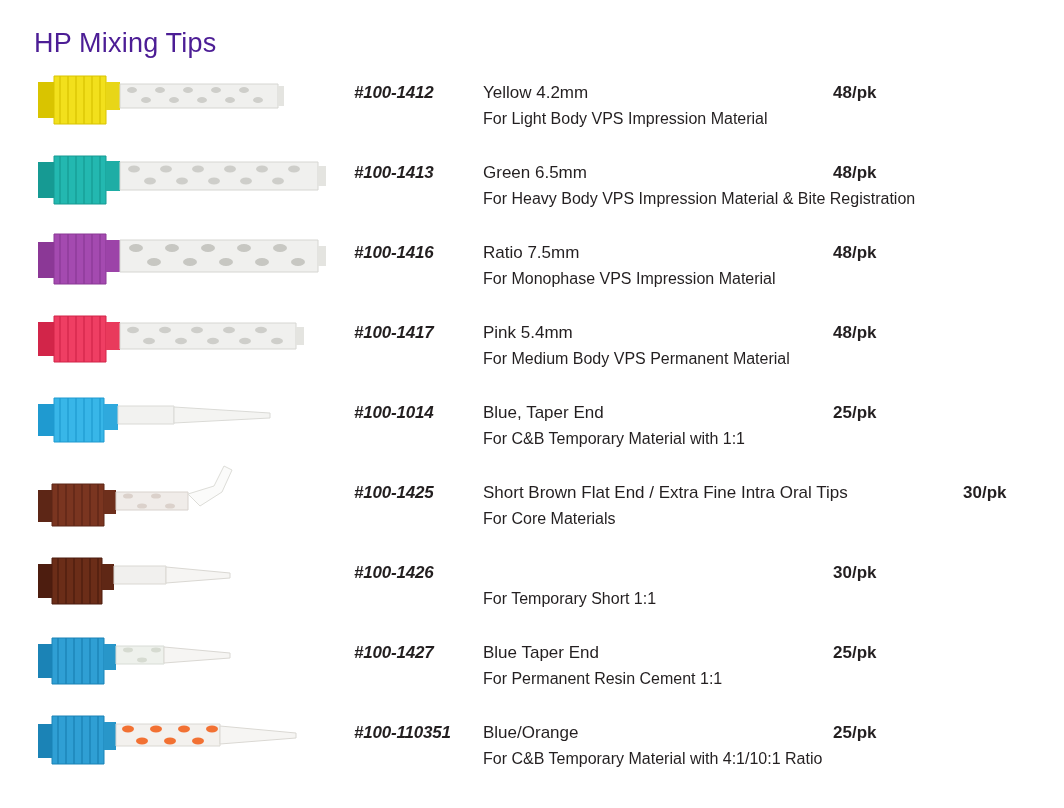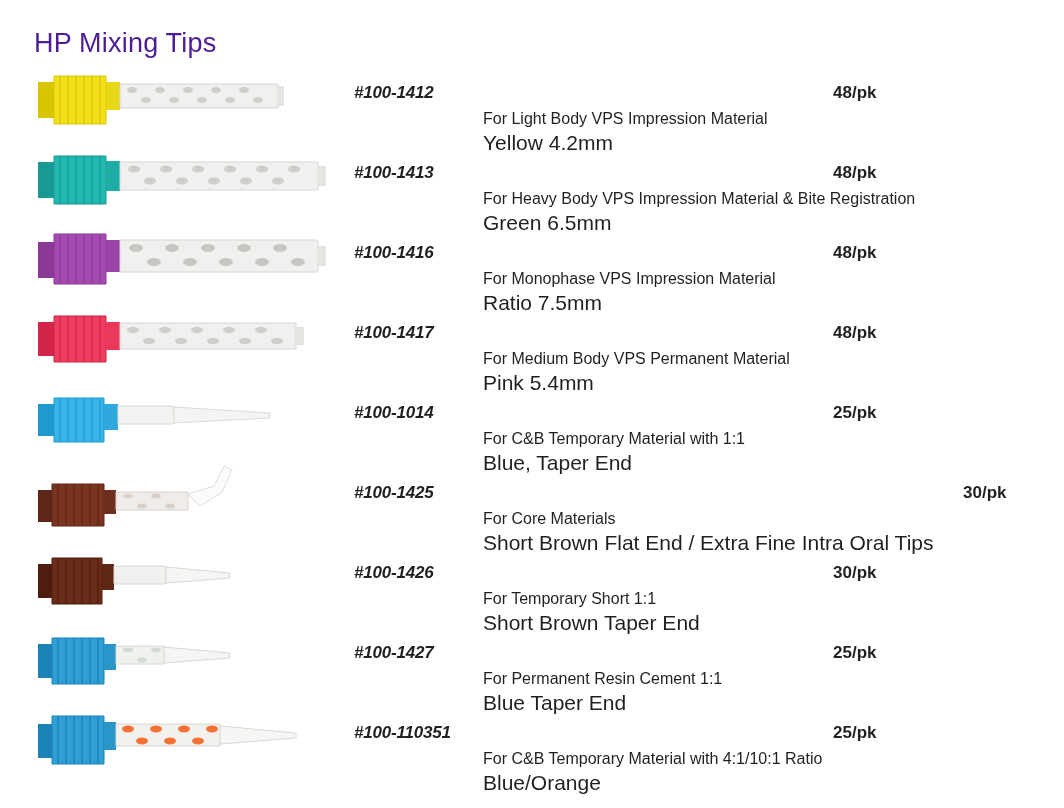--- a/index.html
+++ b/index.html
@@ -53,24 +53,23 @@
     left: 354px;
     font-size: 17px;
     font-weight: bold;
     letter-spacing: -0.2px;
     white-space: nowrap;
     font-style: italic;
   }
   .desc {
     position: absolute;
     left: 483px;
-    font-size: 21px;
+    font-size: 17px;
     font-weight: 400;
     white-space: nowrap;
-    margin-top: 48px;
   }
   .desc2 {
     position: absolute;
     left: 483px;
     font-size: 16px;
     font-weight: 400;
     white-space: nowrap;
   }
   .qty {
     position: absolute;
@@ -267,21 +266,20 @@
             <path d="M4 22 h14 v34 h-14 z" fill="#4d1d0f"></path>
             <path d="M18 16 h50 v46 h-50 z" fill="#6b2d18" stroke="#4d1d0f" stroke-width="1"></path>
             <path d="M24 16 v46 M32 16 v46 M40 16 v46 M48 16 v46 M56 16 v46 M64 16 v46" stroke="#4d1d0f" stroke-width="1.5" opacity="0.85"></path>
             <path d="M68 22 h12 v26 h-12 z" fill="#5f2715"></path>
             <path d="M80 24 h52 v18 h-52 z" fill="#f1f0ee" stroke="#dad8d3" stroke-width="1"></path>
             <path d="M132 25 L196 31 L196 36 L132 41 Z" fill="#f6f5f3" stroke="#dad8d3" stroke-width="1"></path>
           </g>
         </svg>
       </div>
       <div class="sku line1">#100-1426</div>
-      <div class="desc line1">Short Brown Taper End</div>
       <div class="qty line1" style="left:833px">30/pk</div>
       <div class="desc2 line2">For Temporary Short 1:1</div>
     </div>
 
     <div class="row">
       <div class="art">
         <svg width="300" height="80" viewBox="0 0 300 80">
           <g>
             <path d="M4 22 h14 v34 h-14 z" fill="#1b83b6"></path>
             <path d="M18 16 h52 v46 h-52 z" fill="#2f9fd4" stroke="#1b83b6" stroke-width="1"></path>

